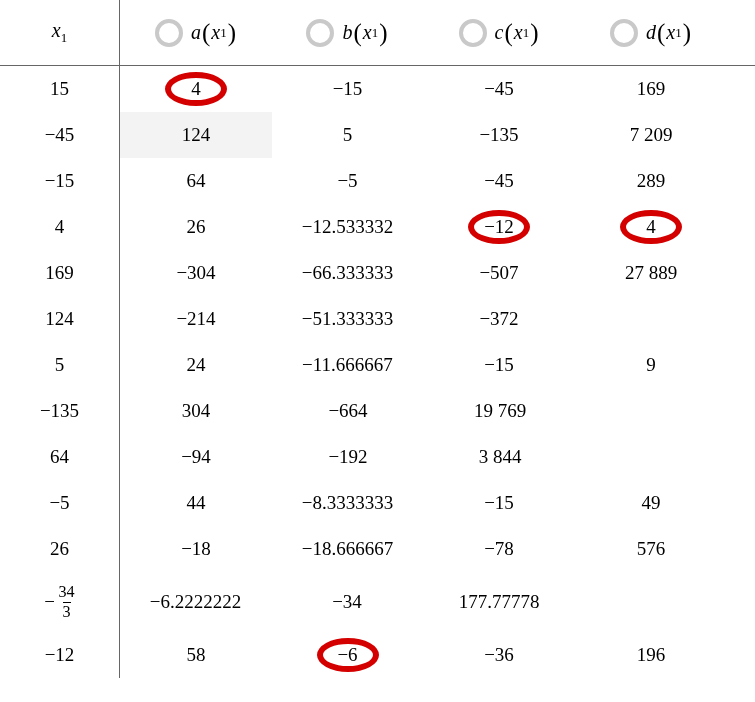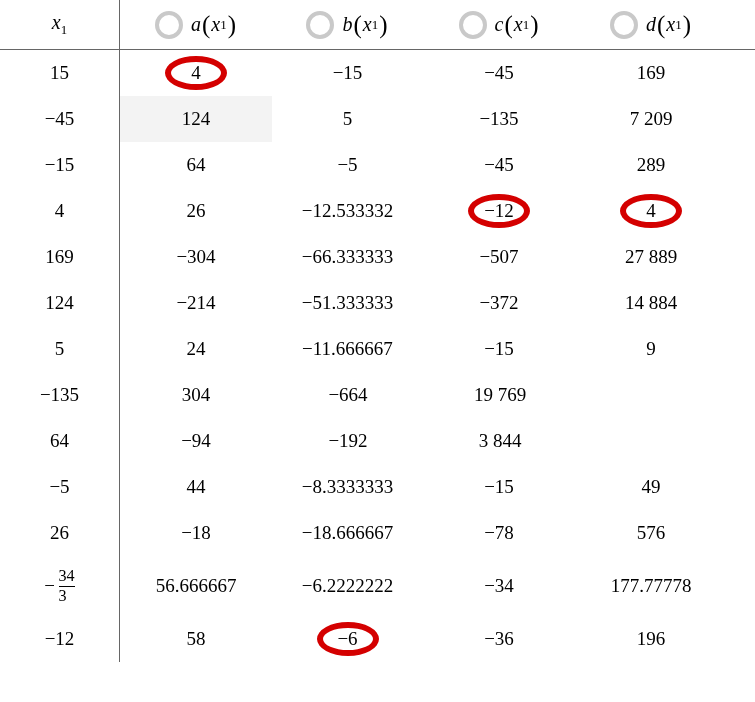--- a/index.html
+++ b/index.html
@@ -15,21 +15,21 @@
     width: 755px;
     display: flex;
     flex-direction: column;
   }
   .row {
     display: flex;
     min-height: 46px;
     align-items: stretch;
   }
   .header-row {
-    height: 50px;
+    height: 66px;
     border-bottom: 1px solid #666;
   }
   .cell {
     display: flex;
     align-items: center;
     justify-content: center;
     font-size: 19px;
     position: relative;
     padding: 10px 4px;
   }
@@ -66,20 +66,21 @@
     width: 62px;
     height: 34px;
     border: 6px solid #d40000;
     border-radius: 50%;
     pointer-events: none;
   }
 
   .frac {
     display: inline-flex;
     flex-direction: column;
+    align-items: center;
     line-height: 1;
     font-size: 0.85em;
     vertical-align: middle;
   }
   .frac .num { padding-bottom: 1px; }
   .frac .den { border-top: 1px solid #000; padding-top: 1px; }
   .frac-row { min-height: 60px; }
 </style>
 </head>
 <body>
@@ -241,23 +242,20 @@
         </div>
         <div class="cell col1">
           <span>−214</span>
         </div>
         <div class="cell col2">
           <span>−51.333333</span>
         </div>
         <div class="cell col3">
           <span>−372</span>
         </div>
-        <div class="cell col4">
-          <span>14 884</span>
-        </div>
         <div class="cell last-col"></div>
       </div>
       <div class="row">
         <div class="cell col0">
           <span>5</span>
         </div>
         <div class="cell col1">
           <span>24</span>
         </div>
         <div class="cell col2">
@@ -340,23 +338,20 @@
       <div class="row frac-row">
         <div class="cell col0">
           <span style="display: inline-flex; align-items: center; gap: 3px;">
             <span class="minus">−</span>
             <span class="frac">
               <span class="num">34</span>
               <span class="den">3</span>
             </span>
           </span>
         </div>
-        <div class="cell col1">
-          <span>56.666667</span>
-        </div>
         <div class="cell col2">
           <span>−6.2222222</span>
         </div>
         <div class="cell col3">
           <span>−34</span>
         </div>
         <div class="cell col4">
           <span>177.77778</span>
         </div>
         <div class="cell last-col"></div>

